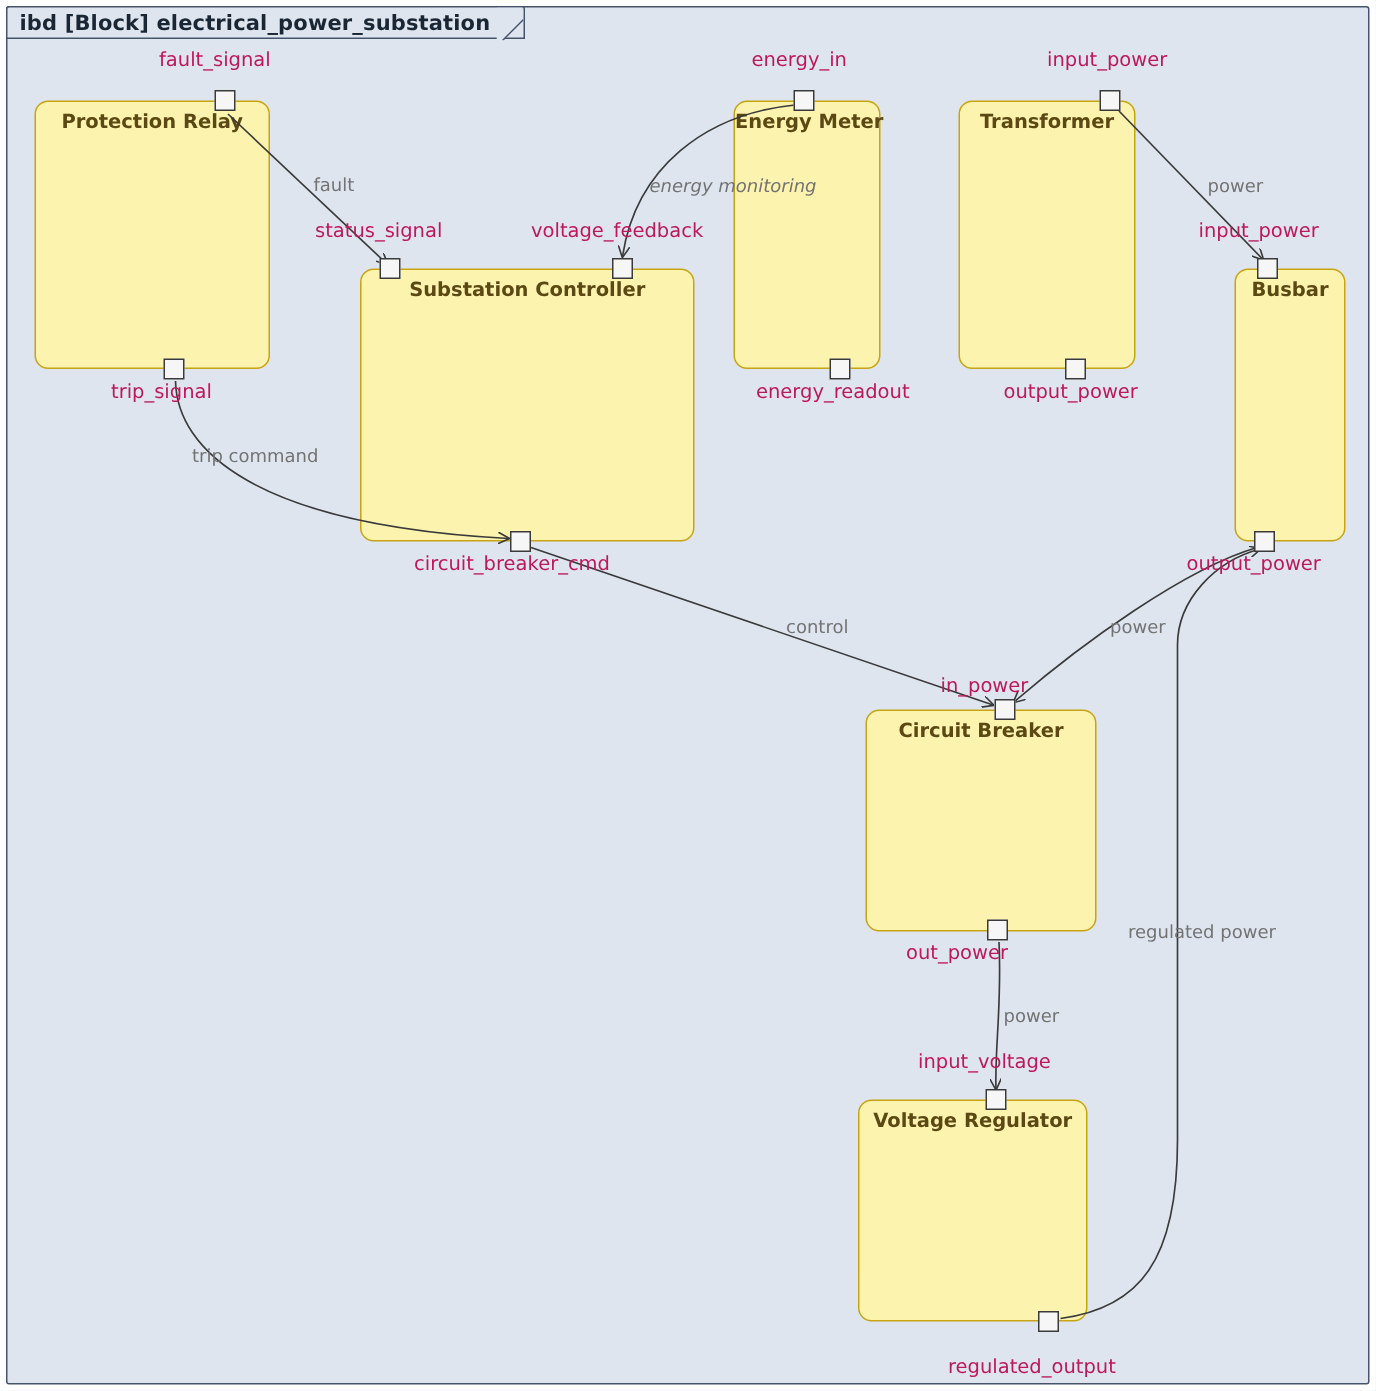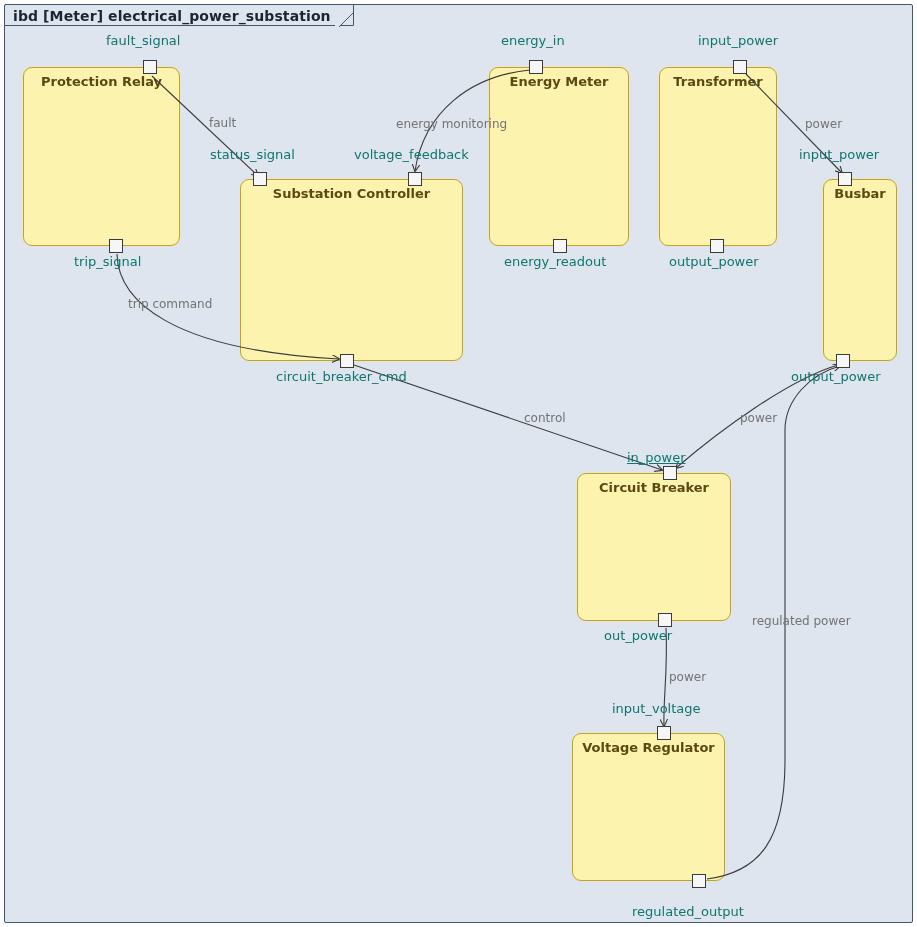--- a/index.html
+++ b/index.html
@@ -89,21 +89,21 @@
     box-sizing: border-box;
     background: #F6F6F6;
     border: 1px solid #3a3a3a;
     z-index: 5;
   }
 
   
   .port-label {
     position: absolute;
     font-size: 13px;
-    color: #0f766e;
+    color: #be185d;
     white-space: nowrap;
     z-index: 4;
   }
 
   
   .edge-label {
     position: absolute;
     font-size: 12px;
     color: #737373;
     white-space: nowrap;
@@ -122,21 +122,21 @@
   }
 </style>
 </head>
 <body>
 
 <div id="diagram-root">
 
   <div class="ibd-frame"></div>
 
   <div class="ibd-title-tab">
-    <span>ibd [Meter] electrical_power_substation</span>
+    <span>ibd [Block] electrical_power_substation</span>
     <span class="tab-corner">
       <svg width="18" height="22" viewBox="0 0 18 22">
         <path d="M -1 -1 L 18 -1 L 18 8 L 4 22 L -1 22 Z" fill="#DEE5EF" stroke="none"></path>
         <path d="M 18 8 L 4 22" stroke="#44556b" stroke-width="1" fill="none"></path>
       </svg>
     </span>
   </div>
 
   <svg id="connectors">
     <defs>
@@ -156,24 +156,24 @@
       </g>
   </svg>
 
   <div id="blocks-layer">
       <div class="part" style="left: 23px; top: 67px; width: 157px; height: 179px;">
         <div class="part-title">Protection Relay</div>
       </div>
       <div class="part" style="left: 240px; top: 179px; width: 223px; height: 182px;">
         <div class="part-title">Substation Controller</div>
       </div>
-      <div class="part" style="left: 489px; top: 67px; width: 140px; height: 179px;">
+      <div class="part" style="left: 489px; top: 67px; width: 98px; height: 179px;">
         <div class="part-title">Energy Meter</div>
       </div>
-      <div class="part" style="left: 639px; top: 67px; width: 118px; height: 179px; margin-left: 20px;">
+      <div class="part" style="left: 639px; top: 67px; width: 118px; height: 179px;">
         <div class="part-title">Transformer</div>
       </div>
       <div class="part" style="left: 823px; top: 179px; width: 74px; height: 182px;">
         <div class="part-title">Busbar</div>
       </div>
       <div class="part" style="left: 577px; top: 473px; width: 154px; height: 148px;">
         <div class="part-title">Circuit Breaker</div>
       </div>
       <div class="part" style="left: 572px; top: 733px; width: 153px; height: 148px;">
         <div class="part-title">Voltage Regulator</div>
@@ -201,28 +201,28 @@
       <div class="port-label" style="left: 74px; top: 254px;">trip_signal</div>
       <div class="port-label" style="left: 210px; top: 147px;">status_signal</div>
       <div class="port-label" style="left: 354px; top: 147px;">voltage_feedback</div>
       <div class="port-label" style="left: 276px; top: 369px;">circuit_breaker_cmd</div>
       <div class="port-label" style="left: 501px; top: 33px;">energy_in</div>
       <div class="port-label" style="left: 504px; top: 254px;">energy_readout</div>
       <div class="port-label" style="left: 698px; top: 33px;">input_power</div>
       <div class="port-label" style="left: 669px; top: 254px;">output_power</div>
       <div class="port-label" style="left: 799px; top: 147px;">input_power</div>
       <div class="port-label" style="left: 791px; top: 369px;">output_power</div>
-      <div class="port-label" style="left: 627px; top: 450px; text-decoration: underline;">in_power</div>
+      <div class="port-label" style="left: 627px; top: 450px;">in_power</div>
       <div class="port-label" style="left: 604px; top: 628px;">out_power</div>
       <div class="port-label" style="left: 612px; top: 701px;">input_voltage</div>
       <div class="port-label" style="left: 632px; top: 904px;">regulated_output</div>
     </div>
   <div id="edge-labels-layer">
       <div class="edge-label" style="left: 209px; top: 116px;">fault</div>
-      <div class="edge-label" style="left: 396px; top: 117px;">energy monitoring</div>
+      <div class="edge-label" style="left: 433px; top: 117px; font-style: italic;">energy monitoring</div>
       <div class="edge-label" style="left: 805px; top: 117px;">power</div>
       <div class="edge-label" style="left: 128px; top: 297px;">trip command</div>
       <div class="edge-label" style="left: 524px; top: 411px;">control</div>
       <div class="edge-label" style="left: 740px; top: 411px;">power</div>
       <div class="edge-label" style="left: 669px; top: 670px;">power</div>
       <div class="edge-label" style="left: 752px; top: 614px;">regulated power</div>
     </div>
 
 </div>
 

